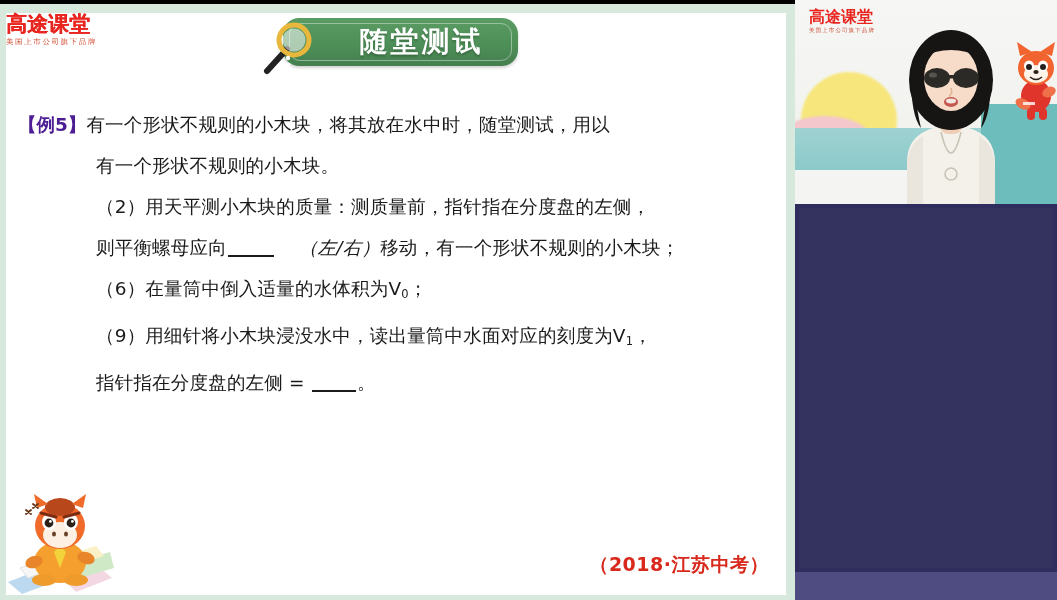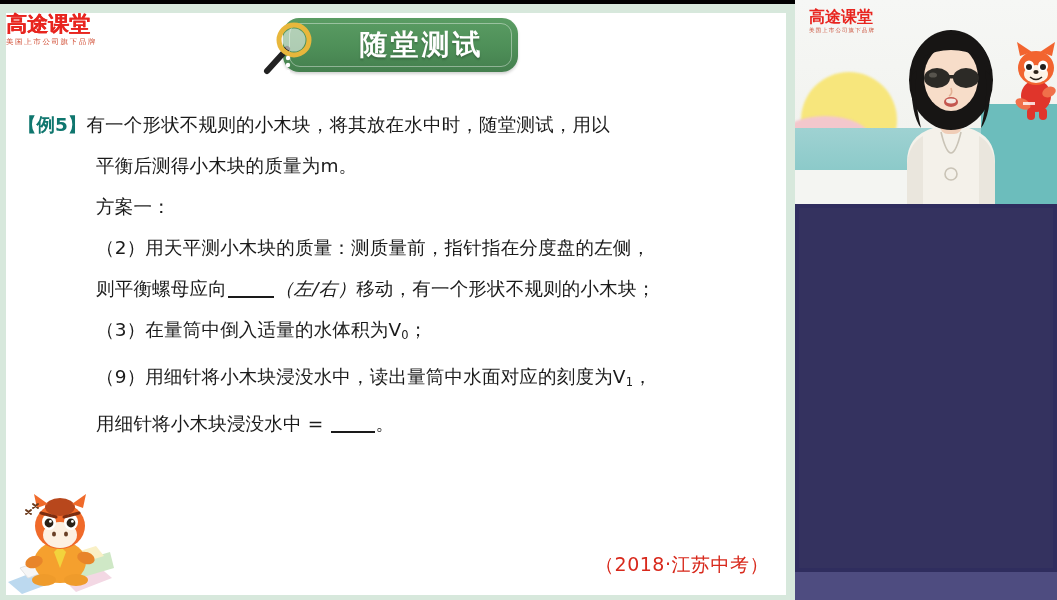--- a/index.html
+++ b/index.html
@@ -96,21 +96,21 @@
     transform: scaleY(0.95);
     transform-origin: left top;
   }
 
   
   #title-banner {
     position: absolute;
     left: 283px;
     top: 18px;
     width: 235px;
-    height: 54px;
+    height: 48px;
     background: linear-gradient(180deg, #5a9c63 0%, #4e8f58 55%, #447f4e 100%);
     border-radius: 16px;
     box-shadow: 0 2px 3px rgba(0,0,0,0.18);
     z-index: 10;
   }
   #title-banner::after {
     content: "";
     position: absolute;
     left: 6px; top: 5px; right: 6px; bottom: 5px;
     border: 1.5px solid rgba(255,255,255,0.40);
@@ -152,48 +152,49 @@
     font-size: 18.5px;
     line-height: 41px;
     letter-spacing: 0.2px;
   }
   .tline {
     white-space: nowrap;
     min-height: 41px;
   }
   .indent { padding-left: 78px; }
   .ex-tag {
-    color: #0f766e;
+    color: #4c1d95;
     font-weight: bold;
     letter-spacing: 0px;
   }
   .blank-ul {
     display: inline-block;
     width: 46px;
     border-bottom: 2px solid #1a1a1a;
     vertical-align: -3px;
     margin: 0 1px;
   }
   .blank-ul.short { width: 44px; }
   .opt-italic {
     font-style: italic;
+    margin-left: 24px;
   }
   sub {
     font-size: 0.62em;
     vertical-align: -0.28em;
   }
 
   
   #source-credit {
     position: absolute;
     right: 26px;
     bottom: 22px;
     z-index: 9;
     font-size: 19px;
-    font-weight: normal;
+    font-weight: bold;
     color: #d8291c;
     letter-spacing: 0.5px;
     white-space: nowrap;
   }
 
   
   #mascot {
     position: absolute;
     left: 4px;
     bottom: 4px;
@@ -355,33 +356,32 @@
     </div>
 
     <div id="title-banner">
       <div id="title-text">随堂测试</div>
     </div>
 
     <div id="content">
 
       <div class="tline"><span class="ex-tag">【例5】</span><span>有一个形状不规则的小木块，将其放在水中时，随堂测试，用以</span></div>
 
-      <div class="tline indent"><span>平衡后测得小木块的质量为m。</span></div>
-
-      <div class="tline indent"><span>方案一：</span></div>
+      <div class="tline indent"><span>有一个形状不规则的小木块。</span></div>
+
 
       <div class="tline indent"><span>（2）用天平测小木块的质量：测质量前，指针指在分度盘的左侧，</span></div>
 
       <div class="tline indent"><span>则平衡螺母应向</span><span class="blank-ul"></span><span class="opt-italic">（左/右）</span><span>移动，有一个形状不规则的小木块；</span></div>
 
-      <div class="tline indent"><span>（3）在量筒中倒入适量的水体积为V</span><sub>0</sub><span>；</span></div>
+      <div class="tline indent"><span>（6）在量筒中倒入适量的水体积为V</span><sub>0</sub><span>；</span></div>
 
       <div class="tline indent"><span>（9）用细针将小木块浸没水中，读出量筒中水面对应的刻度为V</span><sub>1</sub><span>，</span></div>
 
-      <div class="tline indent"><span>用细针将小木块浸没水中 = </span><span class="blank-ul short"></span><span>。</span></div>
+      <div class="tline indent"><span>指针指在分度盘的左侧 = </span><span class="blank-ul short"></span><span>。</span></div>
 
     </div>
 
     <div id="source-credit">（2018·江苏中考）</div>
 
     <div id="mascot">
       <svg viewBox="0 0 112 110" width="112" height="110">
 
         <polygon points="4,96 40,82 56,94 18,108" fill="#bcd9ef"></polygon>
         <polygon points="58,92 94,80 108,92 72,106" fill="#f3d8e4"></polygon>

